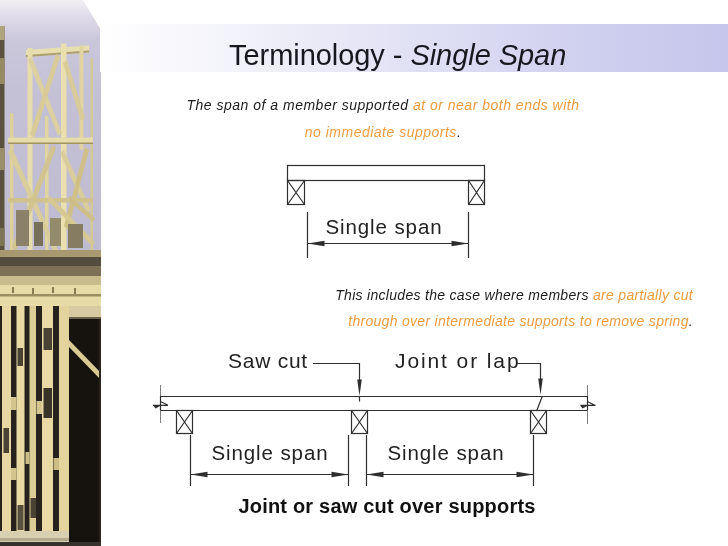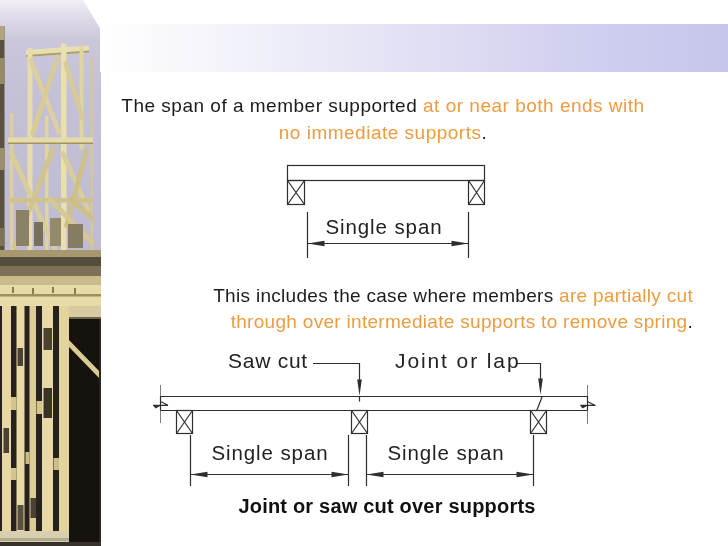--- a/index.html
+++ b/index.html
@@ -4,21 +4,21 @@
 <style>
   html,body{margin:0;padding:0;background:#ffffff;}
   #slide{position:relative;width:728px;height:546px;background:#ffffff;overflow:hidden;
          font-family:"Liberation Sans",sans-serif;}
   #photo{position:absolute;left:0;top:0;width:101px;height:546px;}
   #titlebar{position:absolute;left:100px;top:24px;width:628px;height:47.5px;
             background:linear-gradient(to right,#ffffff 0%,#f2f2fa 22%,#cfcfef 78%,#c6c6ec 100%);}
   #title{position:absolute;left:229px;top:39px;white-space:nowrap;
          font-size:29px;color:#17171f;letter-spacing:-0.05px;}
   #title .it{font-style:italic;}
-  .para{position:absolute;font-size:19px;color:#1c1c1c;}
+  .para{position:absolute;font-size:14px;color:#1c1c1c;font-style:italic;}
   .para .orange{color:#EE9C40;}
   #para1{left:100px;top:91.5px;width:566px;text-align:center;line-height:27.5px;letter-spacing:0.5px;}
   #para2{left:153px;top:283px;width:540px;text-align:right;line-height:25.5px;letter-spacing:0.3px;}
   #diagrams{position:absolute;left:0;top:0;width:728px;height:546px;}
   .dline{stroke:#2e2e2e;stroke-width:1.2;fill:none;}
   .dthin{stroke:#7e7e7e;stroke-width:1;fill:none;}
   .dfill{fill:#2e2e2e;stroke:none;}
   .dlabel{font-family:"Liberation Sans",sans-serif;font-size:20.5px;fill:#222222;letter-spacing:0.9px;}
   .dlabel2{font-family:"Liberation Sans",sans-serif;font-size:21px;fill:#222222;letter-spacing:0.75px;}
   .dcaption{font-family:"Liberation Sans",sans-serif;font-size:20px;font-weight:bold;fill:#111111;letter-spacing:0.2px;}
@@ -108,20 +108,21 @@
     <rect x="69" y="319" width="32" height="227" fill="#16120e"></rect>
     <polygon points="69,340 101,373 101,380 69,347" fill="#d9cb92"></polygon>
     <rect x="99" y="319" width="2" height="227" fill="#2a251f"></rect>
 
     <rect x="0" y="531" width="69" height="15" fill="#d8cfb0"></rect>
     <rect x="0" y="538" width="69" height="3" fill="#b3a98c"></rect>
     <rect x="0" y="542" width="101" height="4" fill="#37322c"></rect>
   </svg>
 
   <div id="titlebar"></div>
+  <div id="title"><span>Terminology - </span><span class="it">Single Span</span></div>
 
   <div id="para1" class="para">
     <span>The span of a member supported </span><span class="orange">at or near both ends with</span><br>
     <span class="orange">no immediate supports</span><span>.</span>
   </div>
 
   <div id="para2" class="para">
     <span>This includes the case where members </span><span class="orange">are partially cut</span><br>
     <span class="orange">through over intermediate supports to remove spring</span><span>.</span>
   </div>

